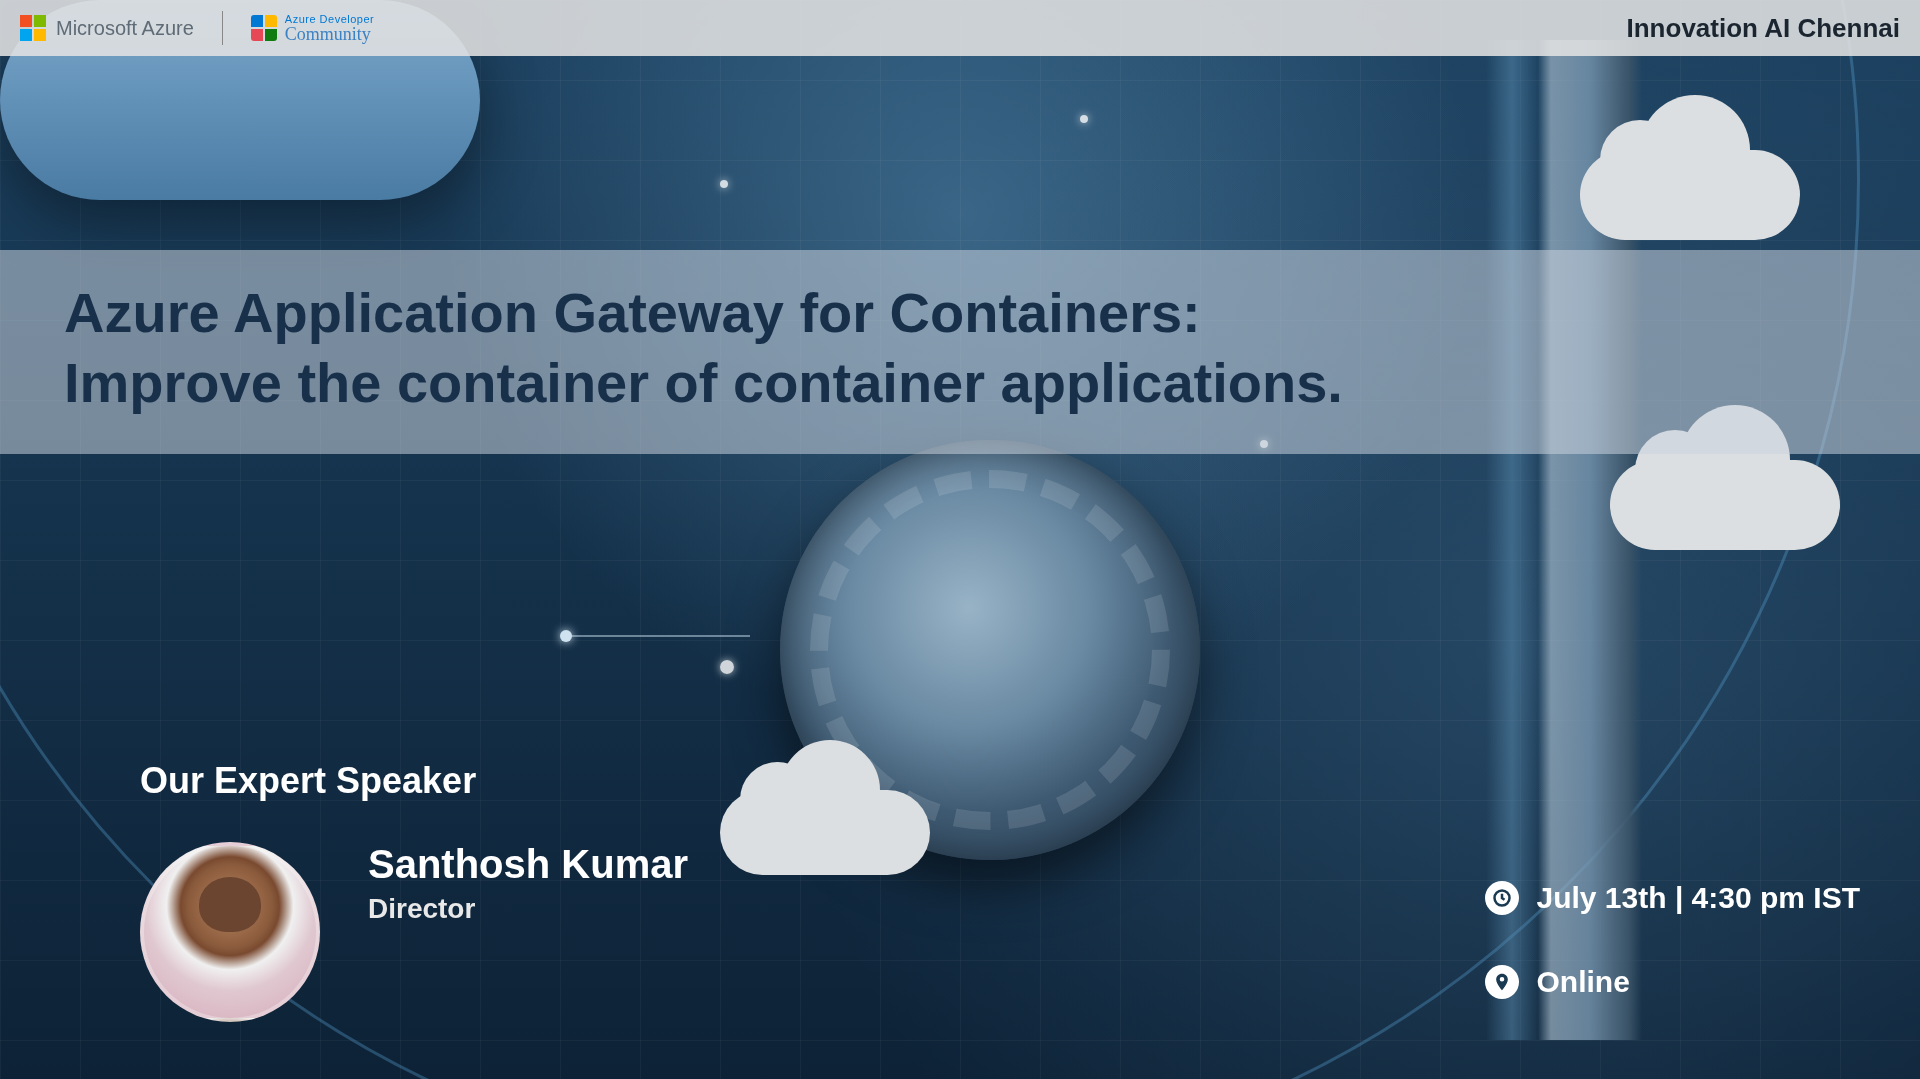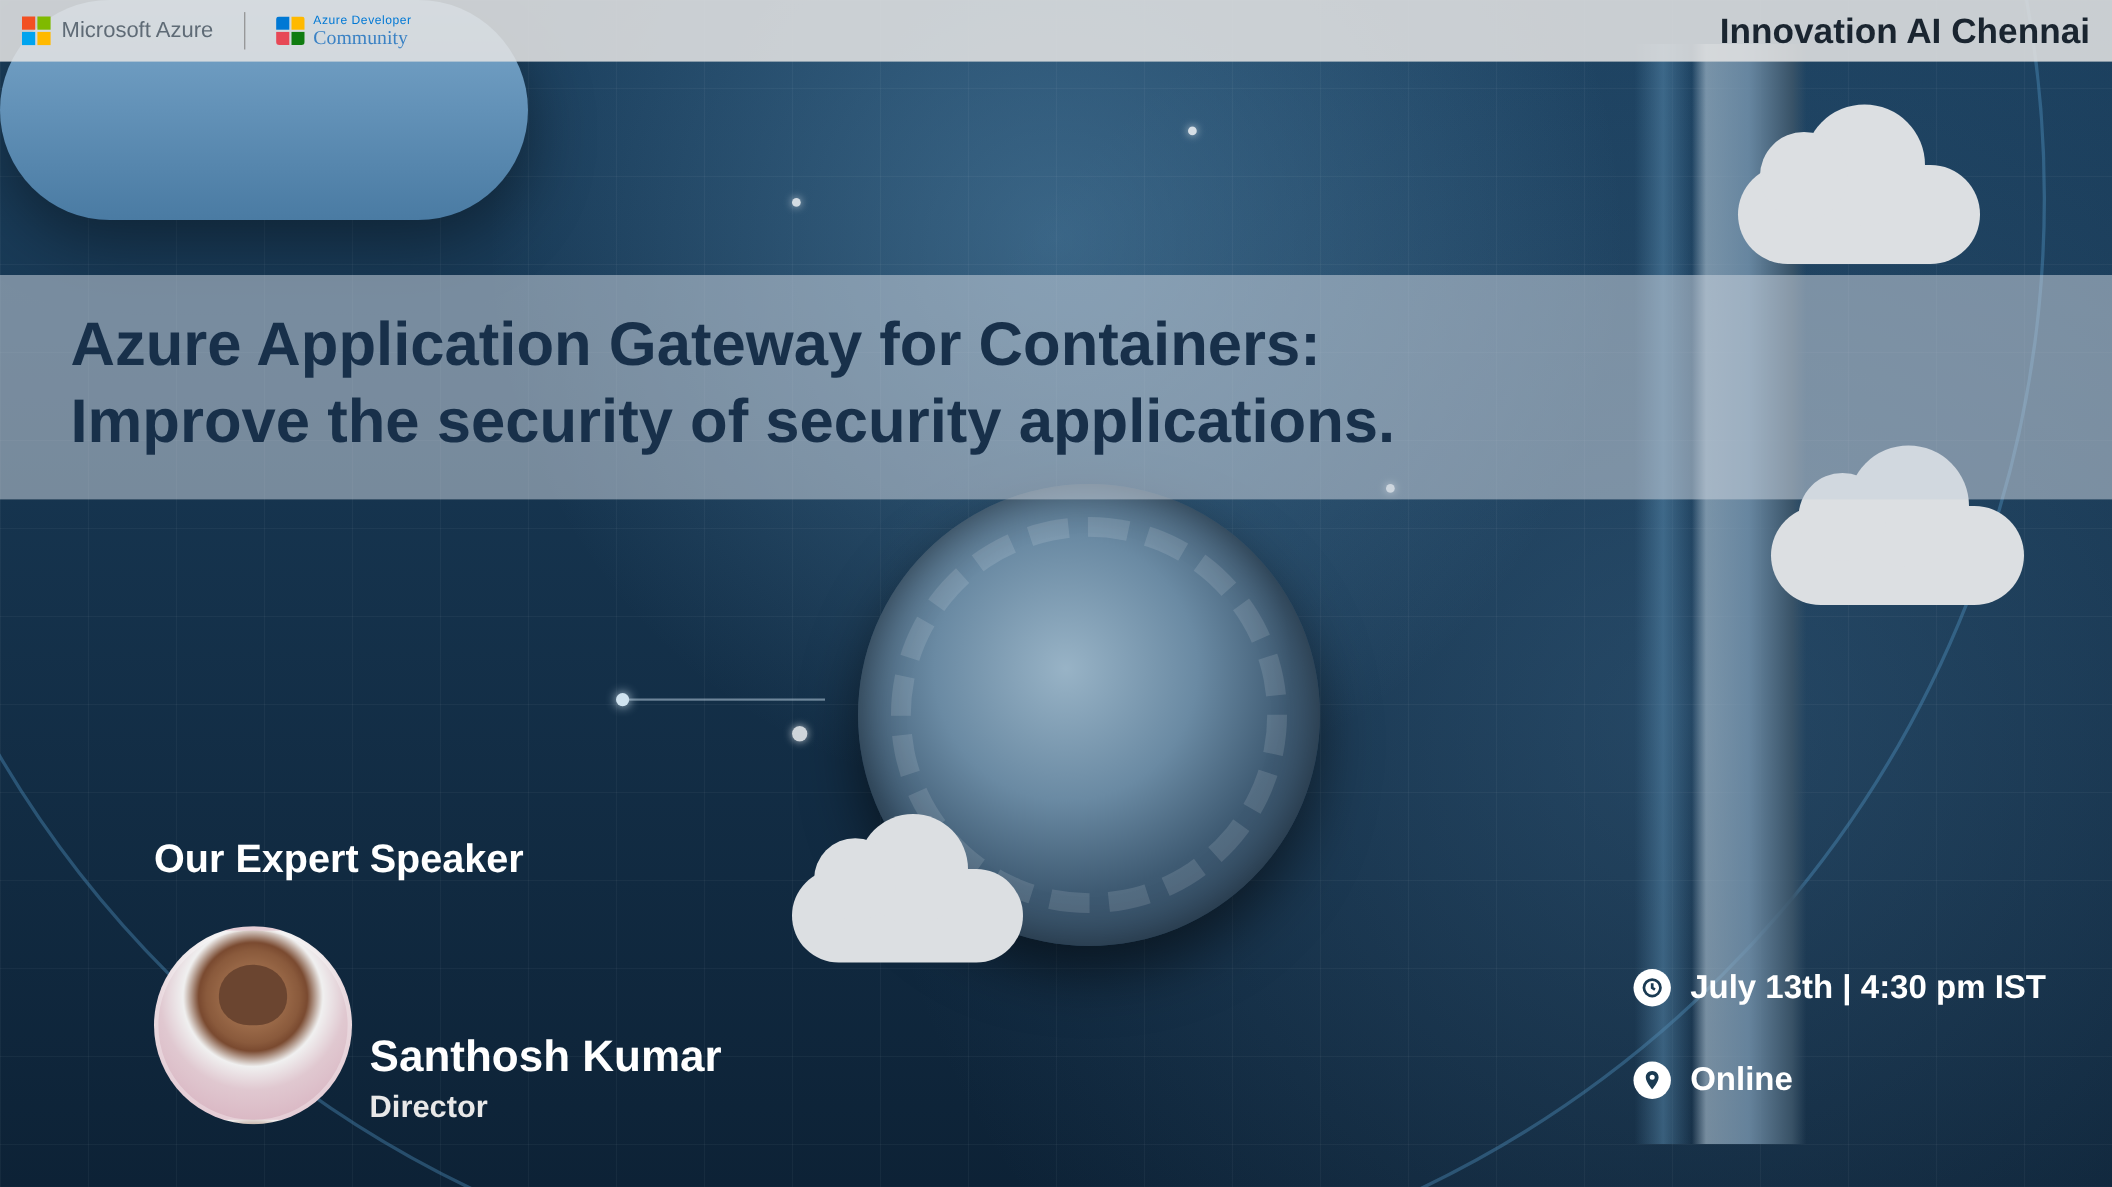--- a/index.html
+++ b/index.html
@@ -46,21 +46,21 @@
     .sq3 { background:#00a4ef; } .sq4 { background:#ffb900; }
     .ms-text { color:#5f6b76; font-size:20px; font-weight:400; }
     .divider { width:1px; height:34px; background:#888; }
     .adc-logo { display:flex; align-items:center; gap:8px; }
     .adc-badge { display:grid; grid-template-columns:12px 12px; grid-template-rows:12px 12px; gap:2px; border-radius:3px; overflow:hidden; }
     .adc-badge .b1{background:#0078d4;} .adc-badge .b2{background:#ffb900;}
     .adc-badge .b3{background:#e74856;} .adc-badge .b4{background:#107c10;}
     .adc-text { display:flex; flex-direction:column; line-height:1; }
     .adc-top { font-size:11px; color:#0078d4; letter-spacing:0.5px; }
     .adc-script { font-family:cursive; font-size:18px; color:#3b82c4; }
-    .header-right { color:#1a2530; font-size:32px; font-weight:700; }
+    .header-right { color:#1a2530; font-size:26px; font-weight:700; }
     .title-band {
       position: absolute;
       top: 250px; left: 0; right: 0;
       background: rgba(200,210,220,0.55);
       padding: 28px 0 36px 64px;
       z-index: 8;
     }
     .title-band h1 {
       font-size: 56px;
       font-weight: 700;
@@ -68,21 +68,21 @@
       line-height: 1.25;
     }
     .speaker-block {
       position: absolute;
       left: 140px;
       top: 760px;
       color: #fff;
       z-index: 8;
     }
     .speaker-heading { font-size: 36px; font-weight: 700; margin-bottom: 40px; }
-    .speaker-row { display:flex; align-items:flex-end; gap:16px; }
+    .speaker-row { display:flex; align-items:flex-start; gap:48px; }
     .avatar {
       width: 180px; height: 180px; border-radius: 50%;
       background: radial-gradient(circle at 50% 35%, #b8865f 0%, #8a5a3c 30%, #7a4a30 35%, #f0f0f0 45%, #e0c8d0 60%, #d4a8b8 100%);
       border: 4px solid rgba(255,255,255,0.3);
       position: relative;
       overflow: hidden;
     }
     .avatar::before {
       content:''; position:absolute; top:18%; left:32%; width:36%; height:32%;
       background:#6b4530; border-radius:50% 50% 45% 45%;
@@ -208,21 +208,21 @@
         <span class="adc-script">Community</span>
       </div>
     </div>
   </div>
   <div class="header-right">Innovation AI Chennai</div>
 </div>
 
 <div class="title-band">
   <h1>
     <span>Azure Application Gateway for Containers:</span><br>
-    <span>Improve the security of security applications.</span>
+    <span>Improve the container of container applications.</span>
   </h1>
 </div>
 
 <div class="speaker-block">
   <div class="speaker-heading">Our Expert Speaker</div>
   <div class="speaker-row">
     <div class="avatar"></div>
     <div>
       <div class="speaker-name">Santhosh Kumar</div>
       <div class="speaker-role">Director</div>

